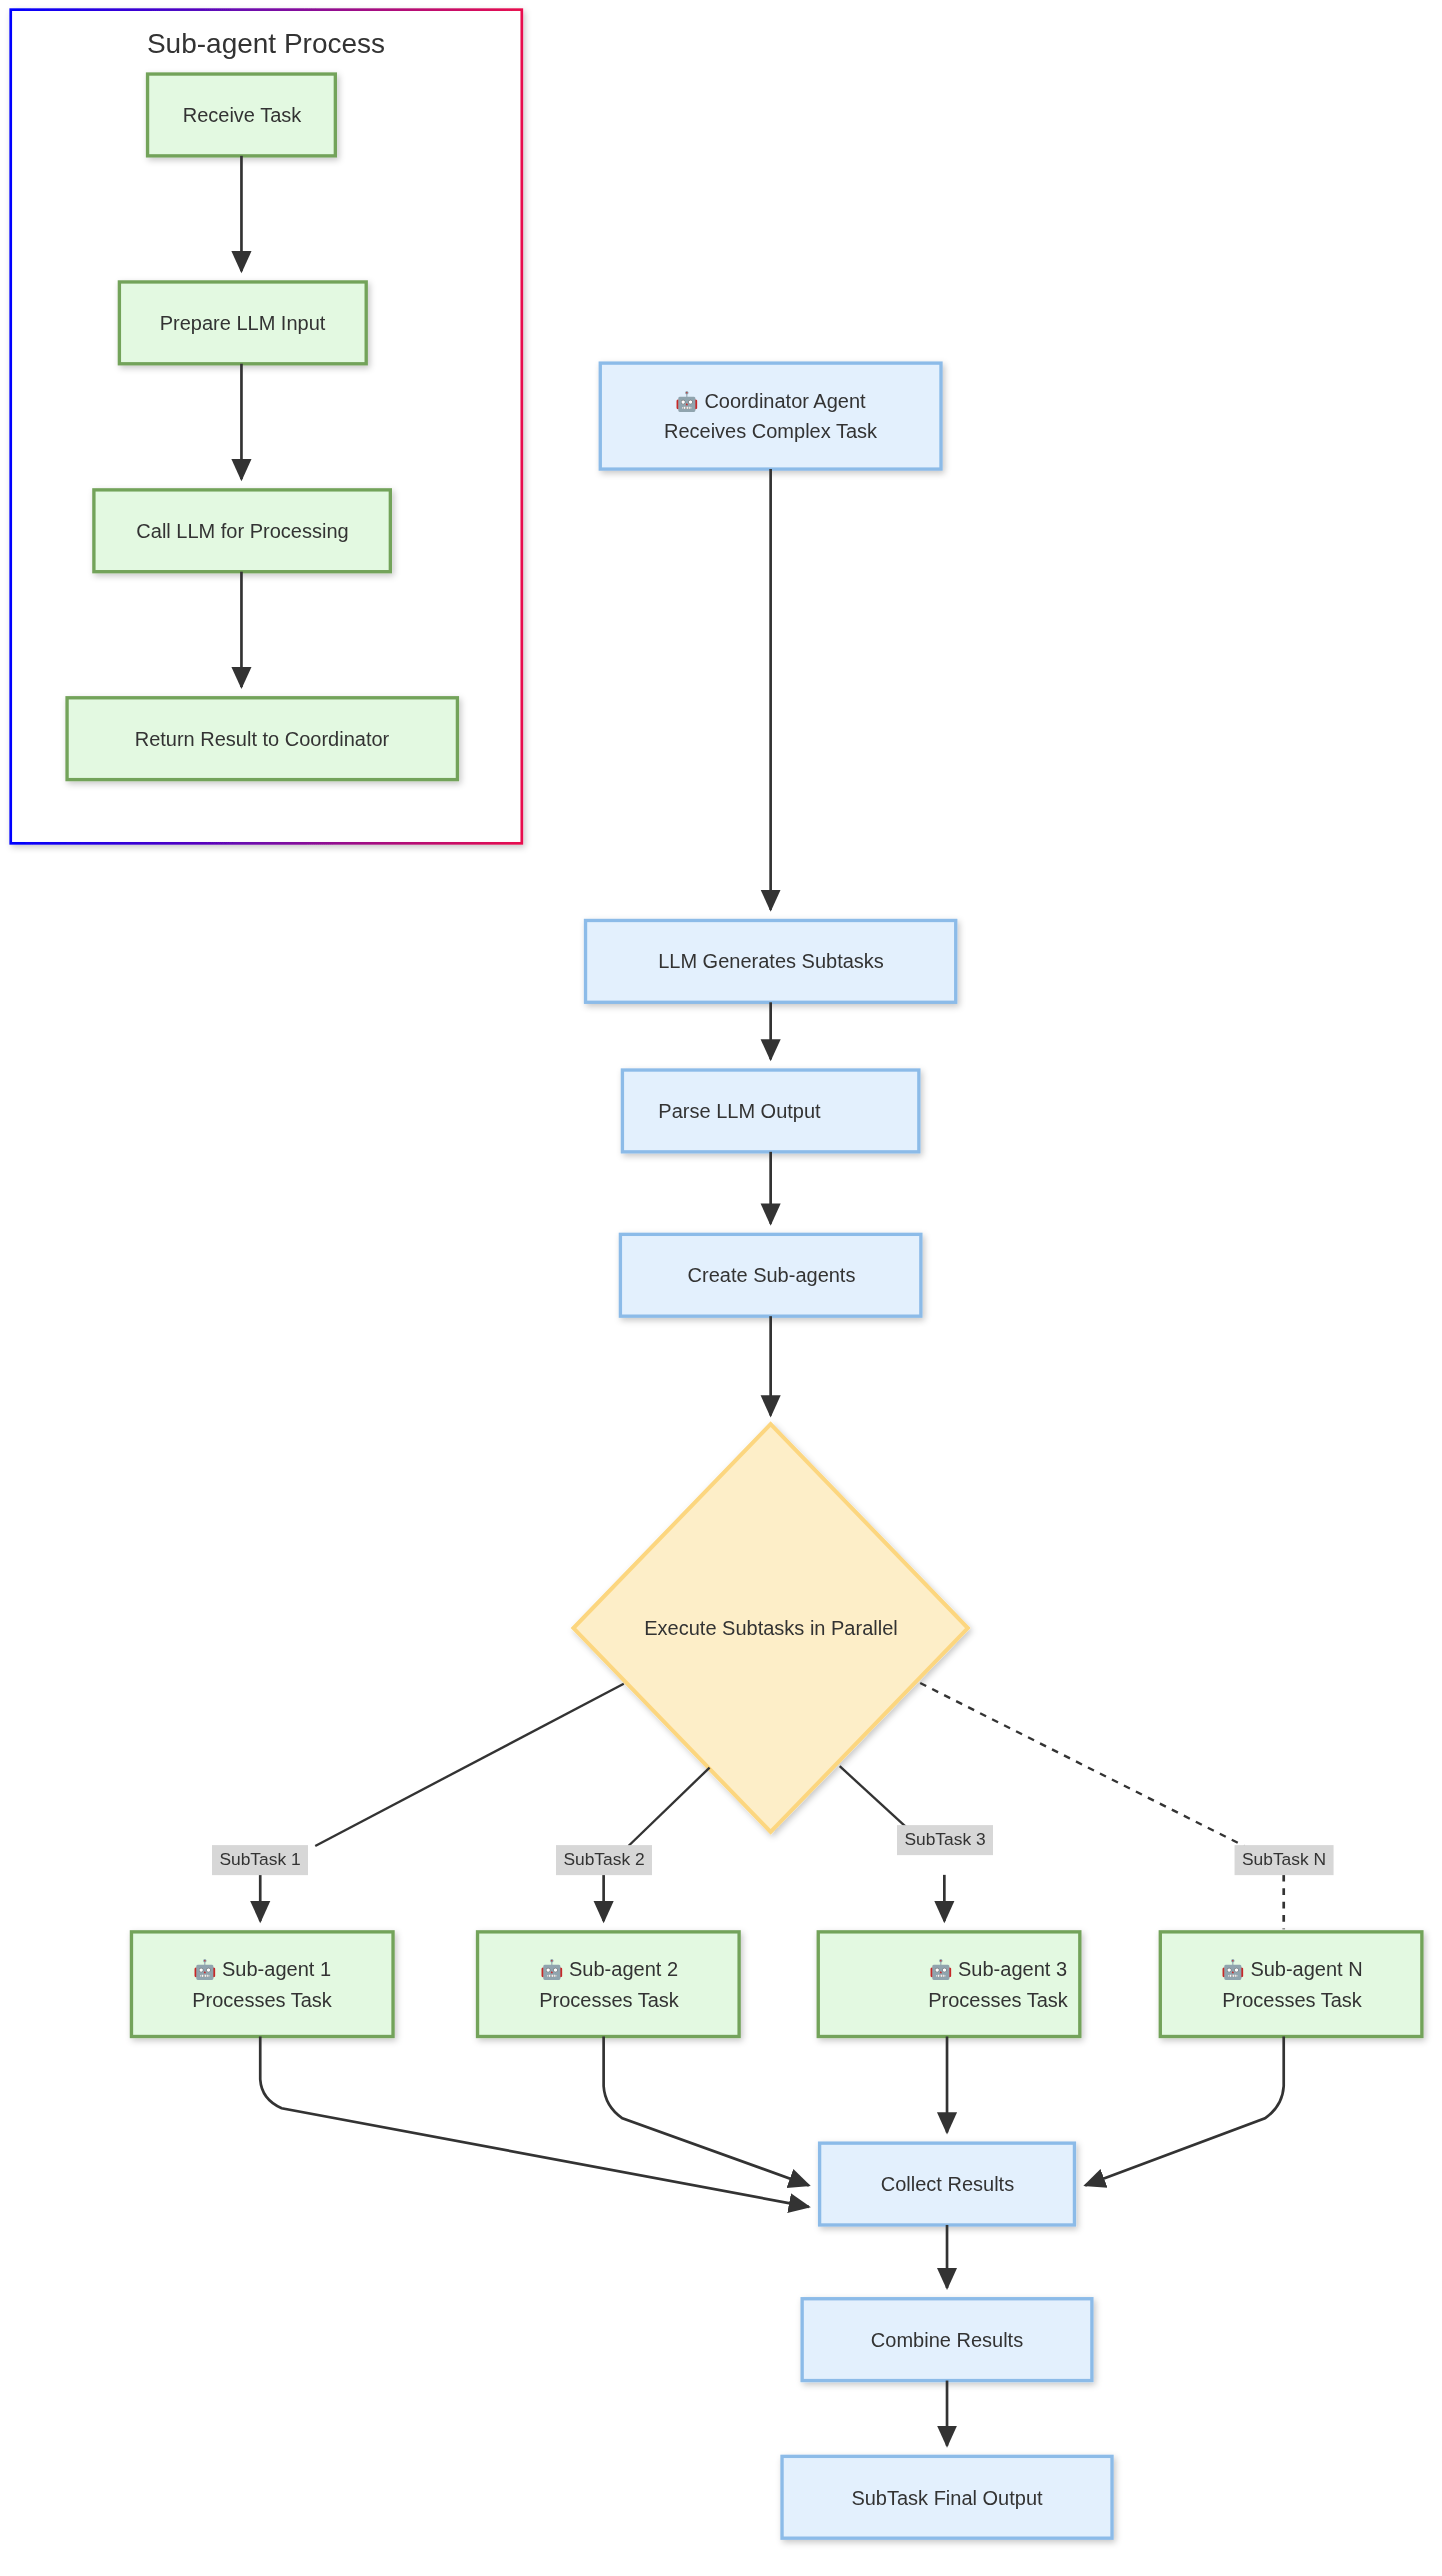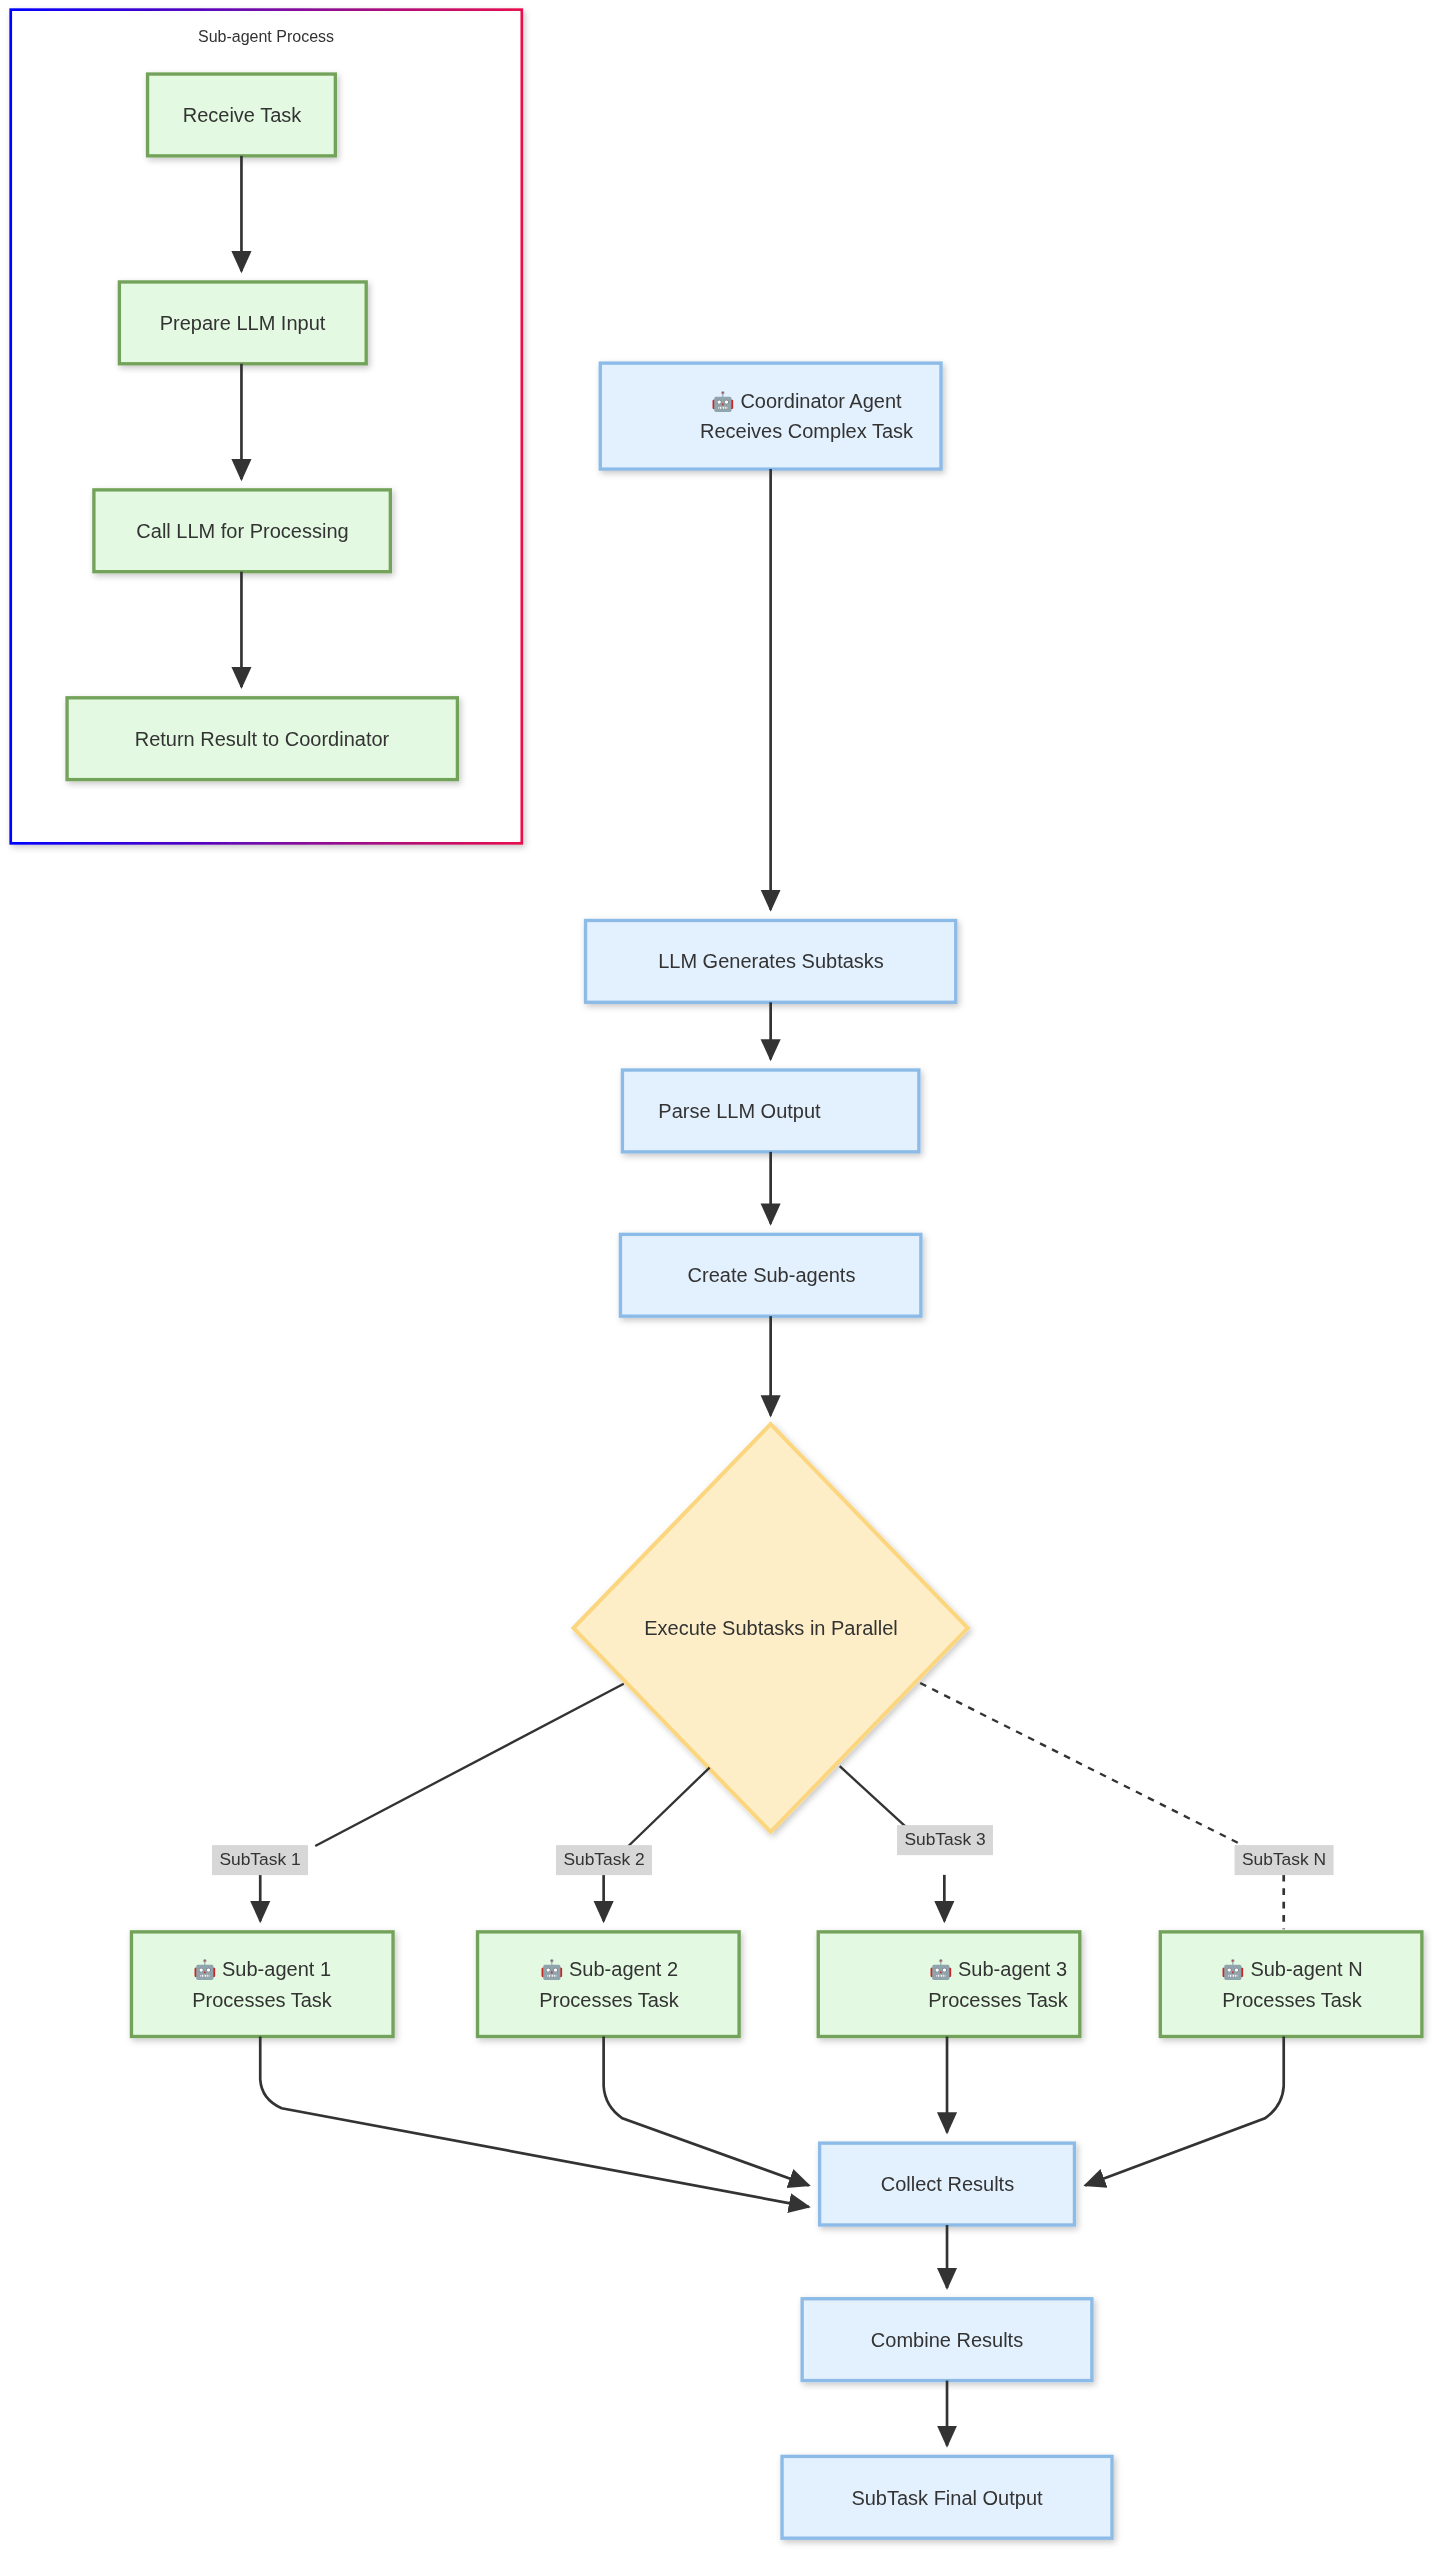--- a/index.html
+++ b/index.html
@@ -52,21 +52,21 @@
     font-size: 17.4px;
     line-height: 1.32;
     padding: 3.4px 7.4px;
     font-family: "Liberation Sans", sans-serif;
     white-space: nowrap;
     transform: translate(-50%, -50%);
   }
   .cluster-title {
     position: absolute;
     color: #333333;
-    font-size: 16px;
+    font-size: 28px;
     font-family: "Liberation Sans", sans-serif;
     transform: translateX(-50%);
     white-space: nowrap;
   }
 </style>
 </head>
 <body>
 
 <div id="diagram-root">
 
@@ -143,21 +143,21 @@
   <div class="node-label" style="left:119px; top:282px; width:247px; height:82px;">
     <span class="line">Prepare LLM Input</span>
   </div>
   <div class="node-label" style="left:94px; top:490px; width:297px; height:82px;border-radius:19px;">
     <span class="line">Call LLM for Processing</span>
   </div>
   <div class="node-label" style="left:67px; top:698px; width:390px; height:82px;">
     <span class="line">Return Result to Coordinator</span>
   </div>
 
-  <div class="node-label" style="left:600px; top:363px; width:341px; height:106px;padding-left:36px;">
+  <div class="node-label" style="left:600px; top:363px; width:341px; height:106px;">
     <span class="line"><span class="robot">🤖</span><span>Coordinator Agent</span></span>
     <span class="line">Receives Complex Task</span>
   </div>
   <div class="node-label" style="left:586px; top:920px; width:370px; height:82px;">
     <span class="line">LLM Generates Subtasks</span>
   </div>
   <div class="node-label" style="left:591px; top:1070px; width:297px; height:82px;">
     <span class="line">Parse LLM Output</span>
   </div>
   <div class="node-label" style="left:621px; top:1234px; width:301px; height:82px;">

